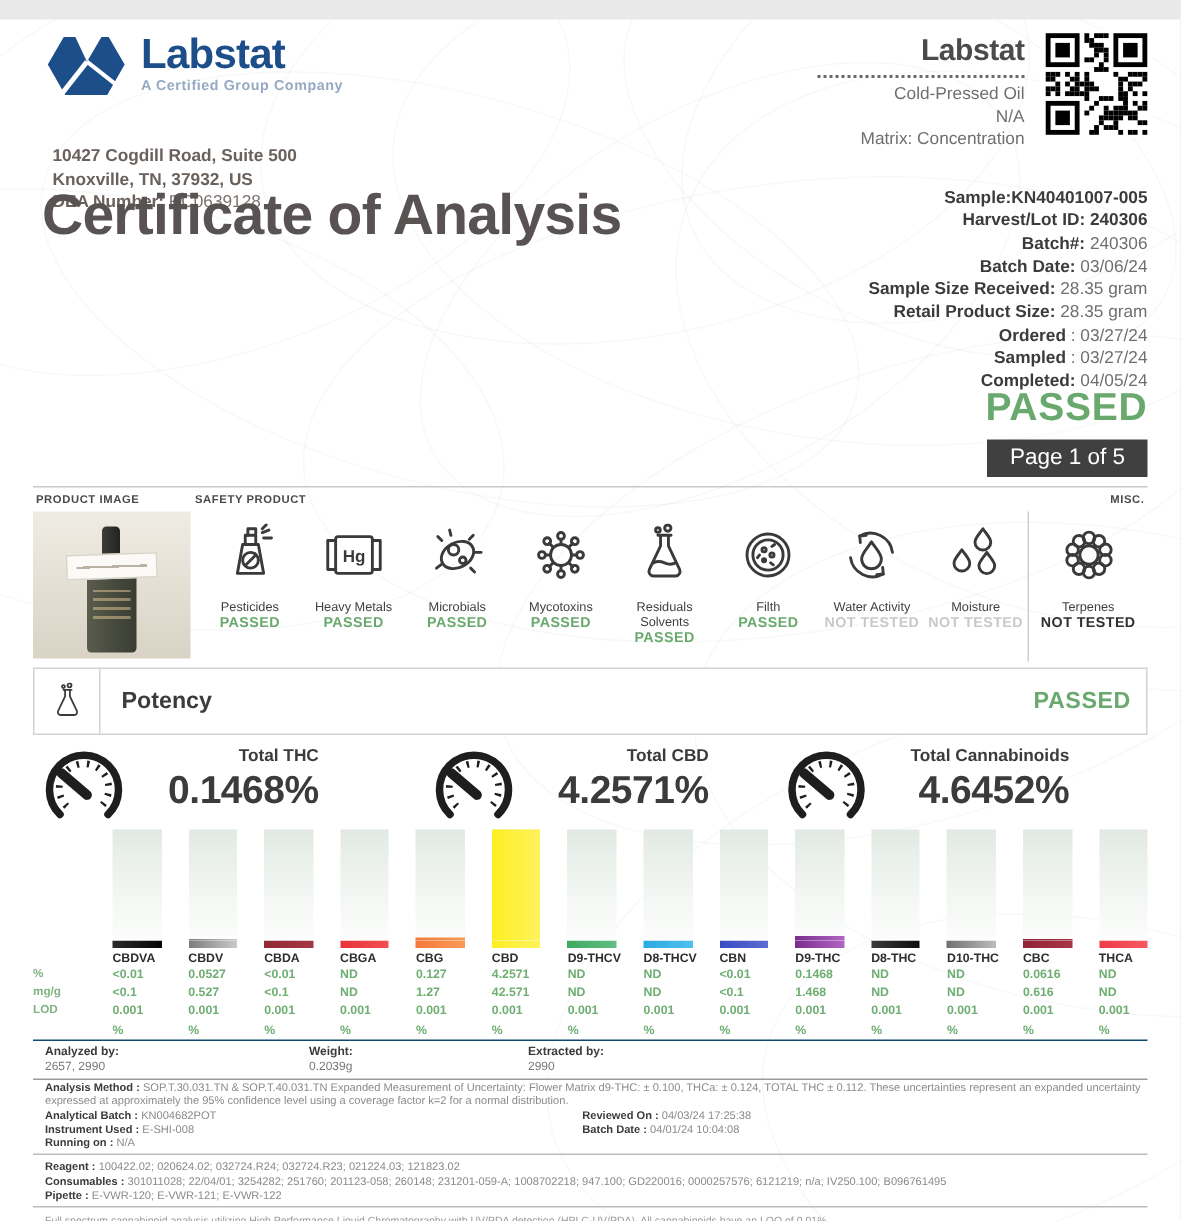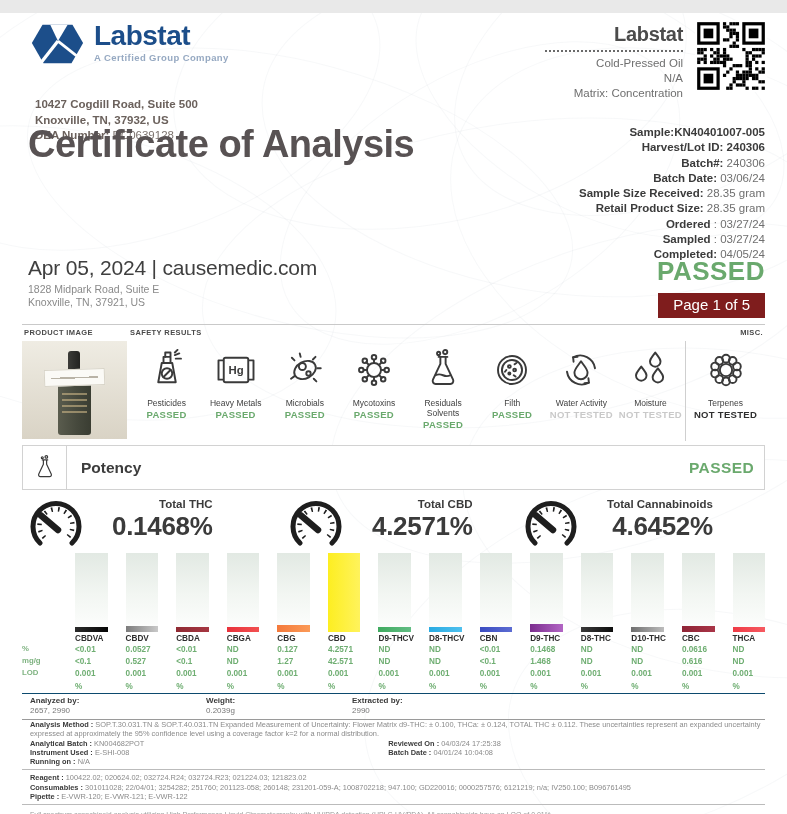--- a/index.html
+++ b/index.html
@@ -26,21 +26,21 @@
   .si-row { line-height:15.3px; }
   .si-label { font-weight:bold; color:#3b3b3b; }
   .si-row.all-bold .si-value { font-weight:bold; color:#3b3b3b; }
 
   .doc-title { position:absolute; left:28px; top:110px; font-size:38px; font-weight:bold; color:#585253; letter-spacing:-0.5px; }
 
   .report-block { position:absolute; left:28px; top:243px; }
   .report-date { font-size:21px; color:#3f3f3f; letter-spacing:-0.2px; }
   .report-addr { font-size:10.5px; color:#8a8a8a; line-height:13px; margin-top:3px; }
   .passed-big { position:absolute; right:22px; top:243px; font-size:26px; font-weight:bold; color:#6aa96d; letter-spacing:0.5px; }
-  .page-badge { position:absolute; right:22px; top:280px; background:#7f1d1d; color:#fff; font-size:15px; padding:3px 15px 5px 15px; }
+  .page-badge { position:absolute; right:22px; top:280px; background:#404040; color:#fff; font-size:15px; padding:3px 15px 5px 15px; }
 
   
   .top-rule { position:absolute; left:22px; right:22px; top:311px; border-top:1px solid #c9c9c9; }
   .sec-label { position:absolute; top:315px; font-size:7.5px; font-weight:bold; color:#4a4a4a; letter-spacing:0.4px; }
   .sec-product { left:24px; } .sec-safety { left:130px; } .sec-misc { right:24px; }
 
   
   .icons-row { position:absolute; left:22px; right:22px; top:328px; height:100px; display:flex; }
   .product-photo { width:105px; height:98px; position:relative; background:linear-gradient(180deg,#efece3,#d9d3c5); overflow:hidden; flex:none; }
   .bottle { position:absolute; left:36px; top:32px; width:33px; height:62px; border-radius:3px;
@@ -290,33 +290,26 @@
       <div class="si-row"><span class="si-label">Batch Date:</span><span class="si-value"> 03/06/24</span></div>
       <div class="si-row"><span class="si-label">Sample Size Received:</span><span class="si-value"> 28.35 gram</span></div>
       <div class="si-row"><span class="si-label">Retail Product Size:</span><span class="si-value"> 28.35 gram</span></div>
       <div class="si-row"><span class="si-label">Ordered</span><span class="si-value"> : 03/27/24</span></div>
       <div class="si-row"><span class="si-label">Sampled</span><span class="si-value"> : 03/27/24</span></div>
       <div class="si-row"><span class="si-label">Completed:</span><span class="si-value"> 04/05/24</span></div>
     </div>
 
   <div class="doc-title">Certificate of Analysis</div>
 
-  <div class="report-block">
-    <div class="report-date">Apr 05, 2024 | causemedic.com</div>
-    <div class="report-addr">
-      <div>1828 Midpark Road, Suite E</div>
-      <div>Knoxville, TN, 37921, US</div>
-    </div>
-  </div>
   <div class="passed-big">PASSED</div>
   <div class="page-badge">Page 1 of 5</div>
 
   <div class="top-rule"></div>
   <div class="sec-label sec-product">PRODUCT IMAGE</div>
-  <div class="sec-label sec-safety">SAFETY RESULTS</div>
+  <div class="sec-label sec-safety">SAFETY PRODUCT</div>
   <div class="sec-label sec-misc">MISC.</div>
 
   <div class="icons-row">
     <div class="product-photo">
       <div class="bottle-cap"></div>
       <div class="bottle"></div>
       <div class="bottle-text"></div>
       <div class="bottle-tag"></div>
     </div>
 

